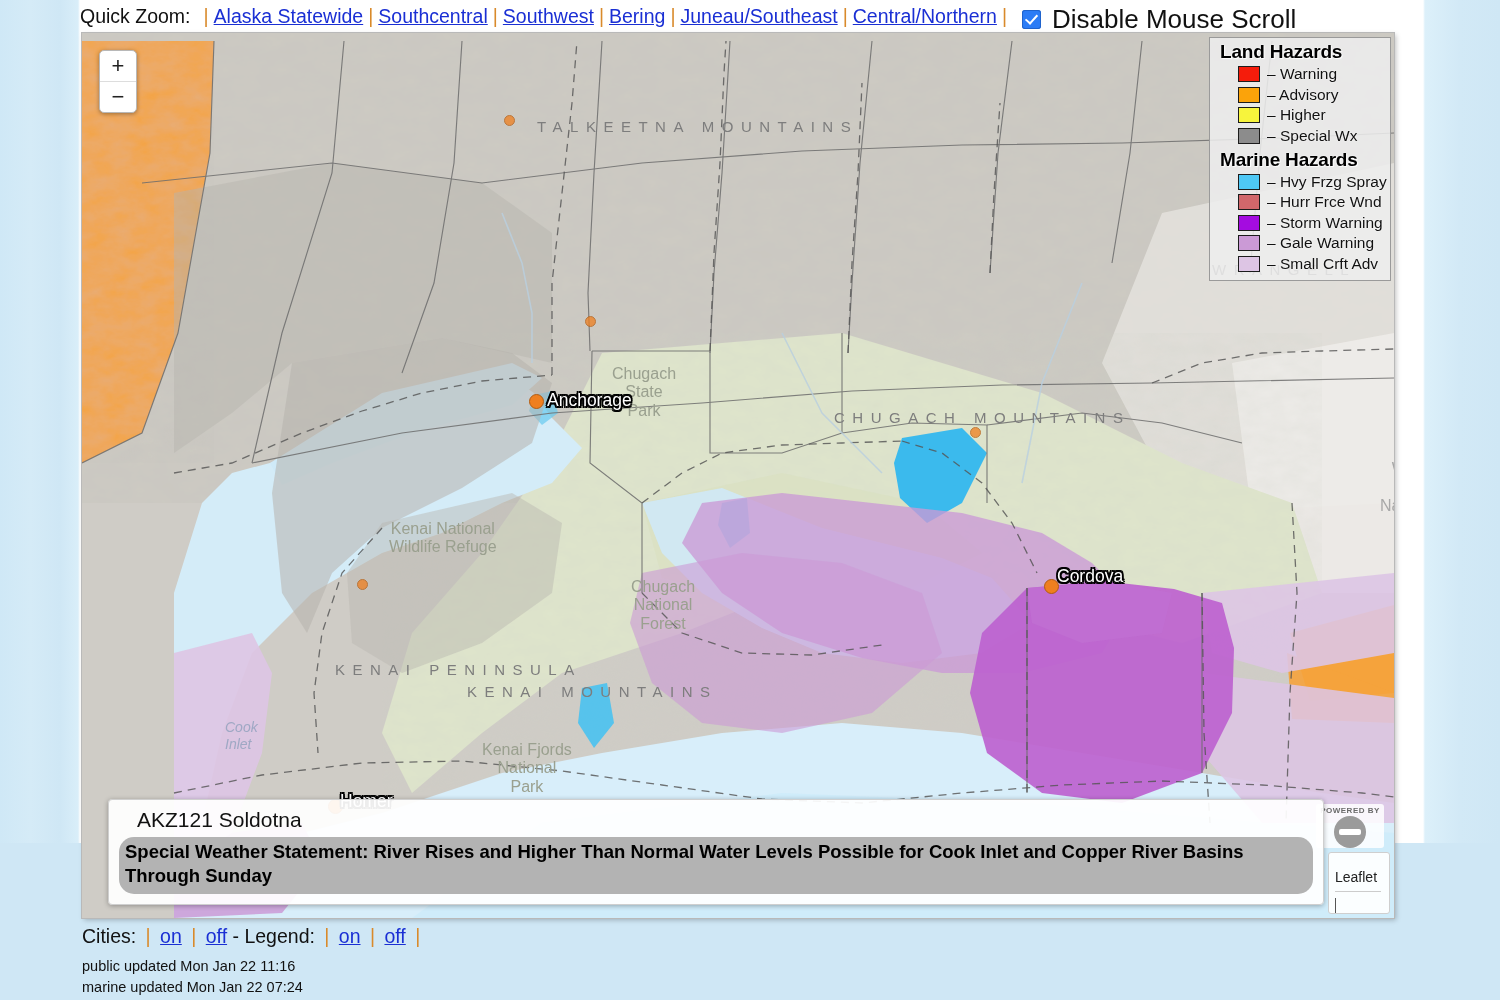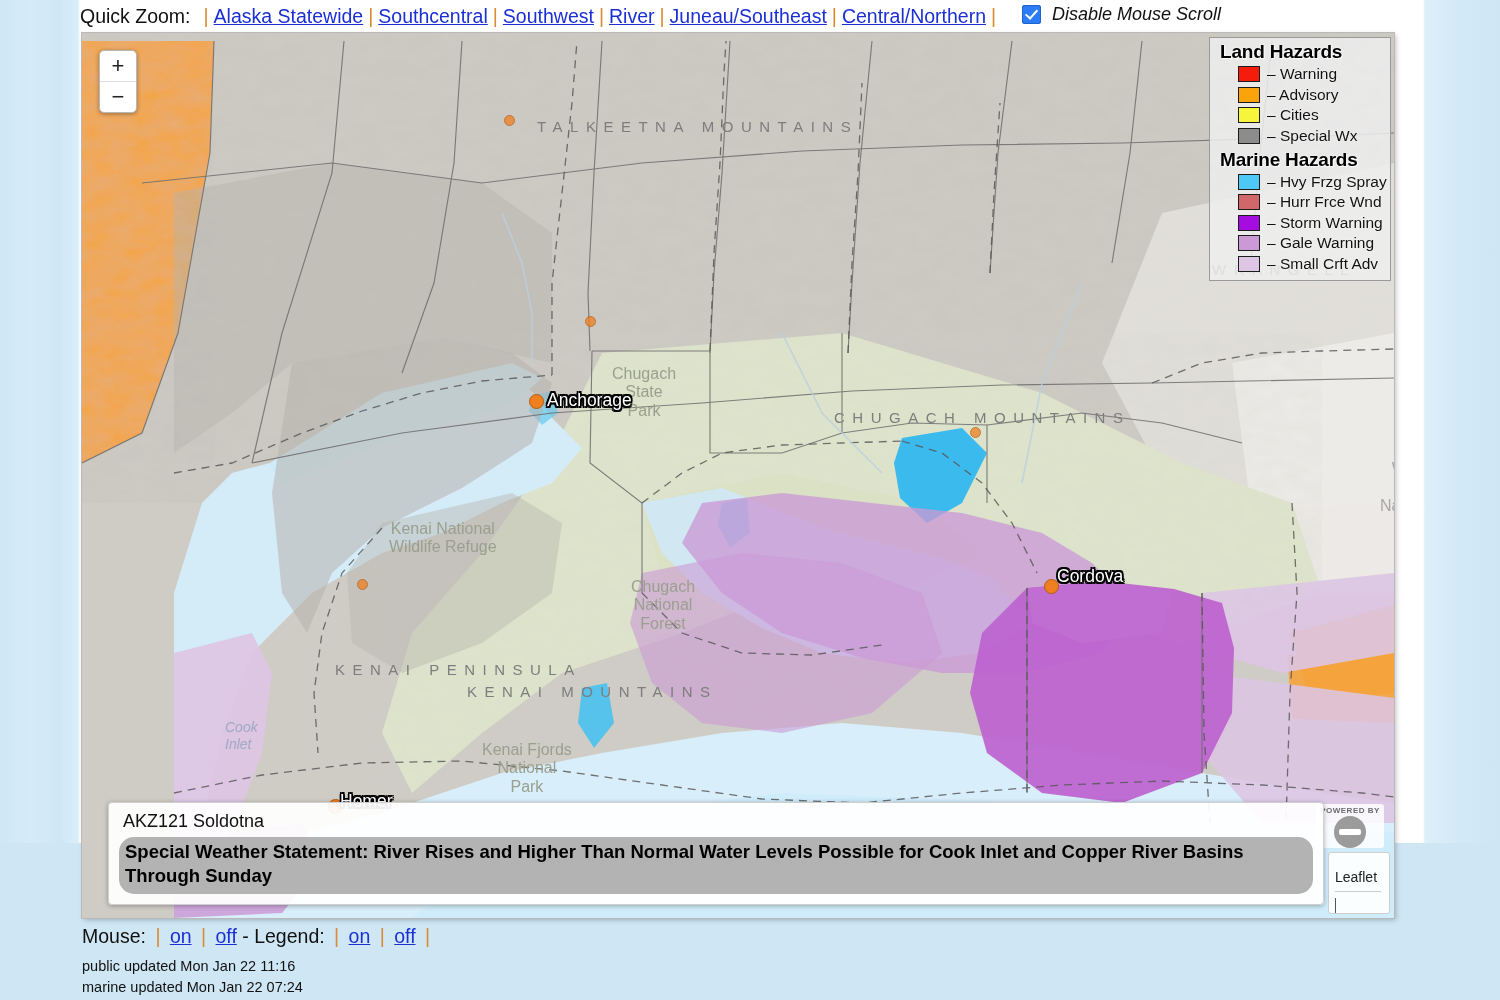--- a/index.html
+++ b/index.html
@@ -54,23 +54,22 @@
     content: "";
     position: absolute;
     left: 5.5px; top: 2px;
     width: 5px; height: 10px;
     border: solid #fff;
     border-width: 0 2.6px 2.6px 0;
     transform: rotate(42deg);
   }
   #scrollbox .lab {
     margin-left: 11px;
-    font-size: 18px;
+    font-size: 26px;
     color: #111;
-    font-style: italic;
   }
 
   
   #mapframe {
     position: absolute;
     left: 82px; top: 33px;
     width: 1312px; height: 885px;
     overflow: hidden;
     background: #e8e4dc;
     box-shadow: 0 0 0 1px #b9b9b9, 2px 2px 5px rgba(0,0,0,.25);
@@ -146,23 +145,23 @@
     width: 1216px;
     background: rgba(255,255,255,.93);
     border: 1px solid #cfcfcf;
     border-radius: 4px;
     box-shadow: 0 1px 5px rgba(0,0,0,.3);
     padding: 8px 10px 10px 10px;
     box-sizing: border-box;
     z-index: 35;
   }
   #statement .zoneid {
-    font-size: 18px;
+    font-size: 21px;
     color: #111;
-    margin: 0 0 5px 4px;
+    margin: 0 0 5px 18px;
     font-family: "Liberation Sans", sans-serif;
   }
   #statement .headline {
     background: #b3b3b3;
     color: #000;
     font-weight: bold;
     font-size: 18.5px;
     line-height: 1.33;
     padding: 3px 6px 5px 6px;
     border-radius: 15px;
@@ -289,21 +288,21 @@
 
   <div id="quickzoom">
     <span class="qz-label">Quick Zoom:</span>
     <span class="sep">|</span>
     <a>Alaska Statewide</a>
     <span class="sep">|</span>
     <a>Southcentral</a>
     <span class="sep">|</span>
     <a>Southwest</a>
     <span class="sep">|</span>
-    <a>River</a>
+    <a>Bering</a>
     <span class="sep">|</span>
     <a>Juneau/Southeast</a>
     <span class="sep">|</span>
     <a>Central/Northern</a>
     <span class="sep">|</span>
   </div>
 
   <div id="scrollbox">
     <span class="chk"></span>
     <span class="lab">Disable Mouse Scroll</span>
@@ -463,21 +462,21 @@
           <div class="lg-row">
             <span class="sw" style="background: rgb(245, 28, 11);"></span>
             <span class="lg-text">– Warning</span>
           </div>
           <div class="lg-row">
             <span class="sw" style="background: rgb(251, 163, 10);"></span>
             <span class="lg-text">– Advisory</span>
           </div>
           <div class="lg-row">
             <span class="sw" style="background: rgb(247, 244, 60);"></span>
-            <span class="lg-text">– Cities</span>
+            <span class="lg-text">– Higher</span>
           </div>
           <div class="lg-row">
             <span class="sw" style="background: rgb(140, 140, 140);"></span>
             <span class="lg-text">– Special Wx</span>
           </div>
         </div>
       <div class="lg-title" style="margin-top:3px;">Marine Hazards</div>
       <div id="marine-rows">
           <div class="lg-row">
             <span class="sw" style="background: rgb(78, 200, 245);"></span>
@@ -513,21 +512,21 @@
       <div class="cursorbar"></div>
     </div>
 
     <div id="statement">
       <div class="zoneid">AKZ121 Soldotna</div>
       <div class="headline">Special Weather Statement: River Rises and Higher Than Normal Water Levels Possible for Cook Inlet and Copper River Basins Through Sunday</div>
     </div>
   </div>
 
   <div id="bottombar">
-    <span>Mouse:</span>
+    <span>Cities:</span>
     <span class="sep">|</span>
     <a>on</a>
     <span class="sep">|</span>
     <a>off</a>
     <span>-</span>
     <span>Legend:</span>
     <span class="sep">|</span>
     <a>on</a>
     <span class="sep">|</span>
     <a>off</a>

